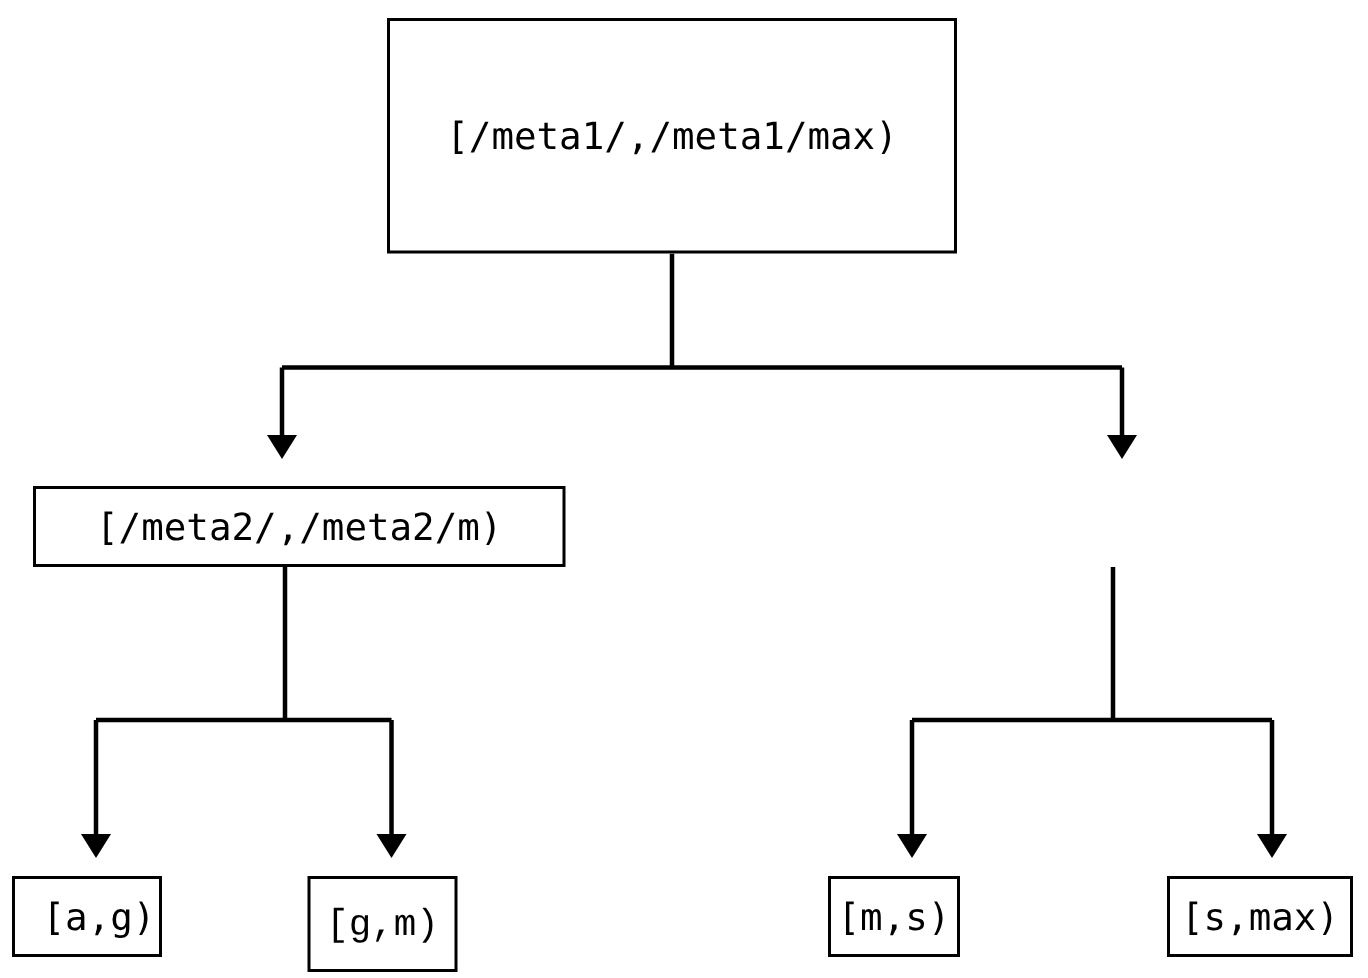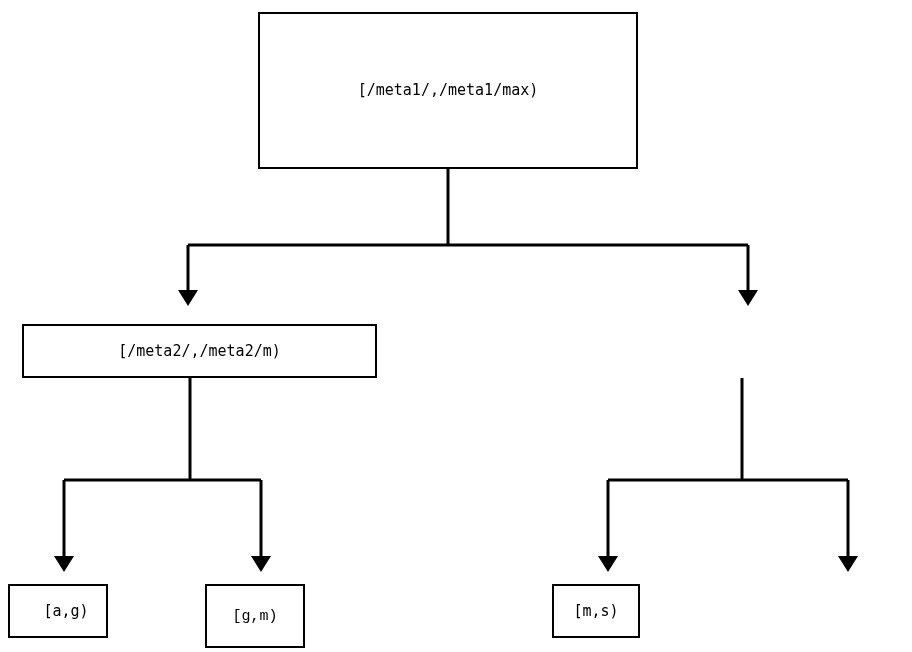--- a/index.html
+++ b/index.html
@@ -27,21 +27,21 @@
   .node-box {
     position: absolute;
     box-sizing: border-box;
     border: 2px solid #000000;
     background: #ffffff;
     display: flex;
     align-items: center;
     justify-content: center;
     color: #000000;
     font-family: "DejaVu Sans Mono", "Liberation Mono", monospace;
-    font-size: 15px;
+    font-size: 25px;
     letter-spacing: 0px;
     white-space: pre;
     line-height: 1;
     z-index: 2;
   }
   .node-label {
     display: block;
     text-align: center;
   }
 </style>
@@ -94,14 +94,17 @@
   </div>
 
   <div class="node-box" id="node-leaf-gm" style="left:205px; top:584px; width:100px; height:64px;font-family:Liberation Mono, monospace;">
     <span class="node-label">[g,m)</span>
   </div>
 
   <div class="node-box" id="node-leaf-ms" style="left:552px; top:584px; width:88px; height:54px;">
     <span class="node-label">[m,s)</span>
   </div>
 
+  <div class="node-box" id="node-leaf-smax" style="left:778px; top:584px; width:124px; height:54px;">
+    <span class="node-label">[s,max)</span>
+  </div>
 
 </div>
 
 </body></html>

